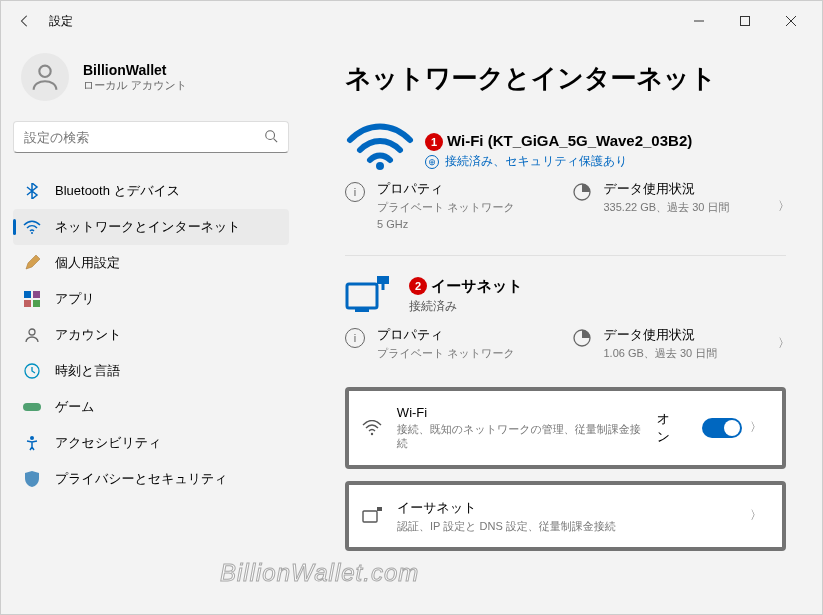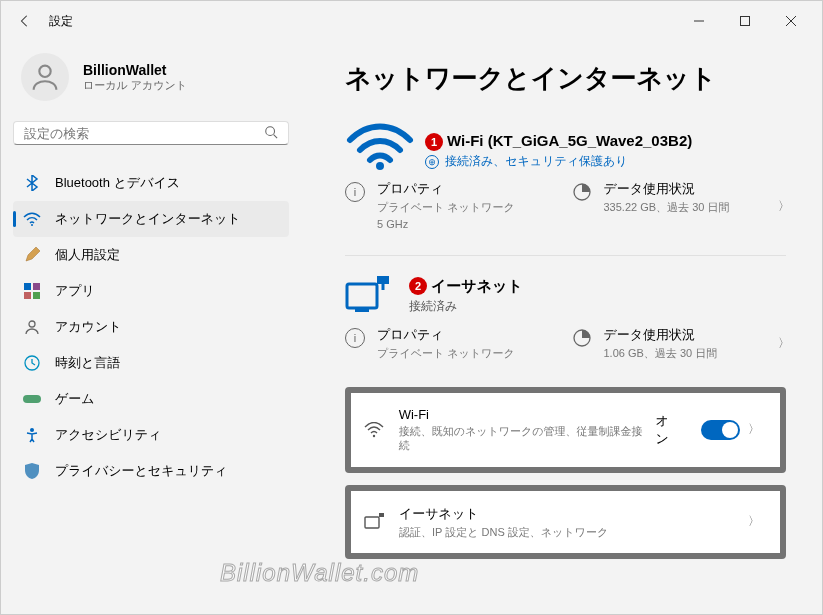--- a/index.html
+++ b/index.html
@@ -10,21 +10,21 @@
 .app-title { font-size: 12px; margin-left: 8px; }
 .win-controls { margin-left: auto; display: flex; }
 .win-btn { width: 46px; height: 32px; display: flex; align-items: center; justify-content: center; cursor: pointer; font-size: 10px; }
 .content { display: flex; height: calc(100% - 40px); gap: 24px; }
 .sidebar { width: 300px; padding: 0 12px; }
 .user-row { display: flex; align-items: center; padding: 12px 8px 20px 8px; }
 .avatar { width: 48px; height: 48px; border-radius: 50%; background: #e8e8e8; display: flex; align-items: center; justify-content: center; margin-right: 14px; }
 .avatar svg { width: 34px; height: 34px; }
 .user-name { font-size: 14px; font-weight: 600; }
 .user-sub { font-size: 11px; color: #666; }
-.search-box { display: flex; align-items: center; background: #fff; border: 1px solid #ddd; border-bottom: 1px solid #888; border-radius: 4px; height: 24px; padding: 0 10px; margin-bottom: 20px; }
+.search-box { display: flex; align-items: center; background: #fff; border: 1px solid #ddd; border-bottom: 1px solid #888; border-radius: 4px; height: 32px; padding: 0 10px; margin-bottom: 20px; }
 .search-box input { flex: 1; border: none; outline: none; font-size: 13px; background: transparent; }
 .search-icon { font-size: 14px; color: #666; }
 .nav-list { list-style: none; }
 .nav-item { display: flex; align-items: center; height: 36px; padding: 0 10px; border-radius: 4px; cursor: pointer; font-size: 13px; position: relative; }
 .nav-item.active { background: #eaeaea; }
 .nav-item.active::before { content: ""; position: absolute; left: 0; top: 10px; bottom: 10px; width: 3px; background: #0067c0; border-radius: 2px; }
 .nav-icon { width: 18px; height: 18px; margin-right: 14px; display: flex; align-items: center; justify-content: center; }
 .main { flex: 1; padding: 12px 24px 0 8px; overflow-y: auto; border-left: 0; position: relative; }
 .page-title { font-size: 26px; font-weight: 600; margin: 8px 0 24px 12px; }
 .wifi-head { display: flex; align-items: flex-end; margin: 0 0 8px 12px; }
@@ -37,21 +37,21 @@
 .col { flex: 1; display: flex; align-items: flex-start; }
 .info-icon { width: 20px; height: 20px; border: 1px solid #666; border-radius: 50%; display: flex; align-items: center; justify-content: center; font-size: 11px; margin-right: 12px; color: #666; flex-shrink:0; margin-top:2px;}
 .prop-title { font-size: 13px; font-weight: 400; }
 .prop-sub { font-size: 11px; color: #777; line-height: 1.4; margin-top: 2px;}
 .chevron { margin-left: auto; color: #666; padding: 0 8px; font-size: 12px; align-self: center;}
 .hr { height: 1px; background: #e0e0e0; margin: 8px 12px 20px 12px; }
 .eth-row { display: flex; align-items: center; margin: 0 0 6px 12px; }
 .eth-icon { width: 48px; height: 40px; margin-right: 16px; }
 .eth-title { font-size: 15px; font-weight: 600; display: flex; align-items: center; }
 .eth-sub { font-size: 12px; color: #555; margin-top: 2px;}
-.card { background: #fff; border: 6px solid #737373; border-radius: 4px; margin: 12px 12px 0 12px; padding: 14px 12px; display: flex; align-items: center; }
+.card { background: #fff; border: 4px solid #737373; border-radius: 4px; margin: 12px 12px 0 12px; padding: 14px 12px; display: flex; align-items: center; }
 .card-icon { width: 22px; height: 22px; margin-right: 14px; display:flex; align-items:center; justify-content:center; color:#555;}
 .card-title { font-size: 13px; }
 .card-sub { font-size: 11px; color: #777; line-height: 1.3; margin-top: 2px; }
 .toggle-wrap { margin-left: auto; display: flex; align-items: center; }
 .toggle-label { font-size: 13px; margin-right: 26px; text-align: center; }
 .toggle { width: 40px; height: 20px; border-radius: 10px; background: #0067c0; position: relative; }
 .toggle::after { content: ""; position: absolute; right: 2px; top: 2px; width: 16px; height: 16px; border-radius: 50%; background: #fff; }
 .usage-icon { width:20px; height:20px; margin-right:12px; flex-shrink:0; margin-top:2px; }
 .watermark { position: absolute; bottom: 28px; left: 220px; font-size: 24px; font-weight: normal; color: rgba(255,255,255,.9); -webkit-text-stroke: 1px #888; letter-spacing: 1px; opacity:.7; pointer-events:none; font-style: italic;}
 </style>
@@ -292,21 +292,21 @@
 
       <div class="card">
         <span class="card-icon">
             <svg width="20" height="18" viewBox="0 0 20 18">
               <rect x="1" y="4" width="14" height="11" rx="1" fill="none" stroke="#555" stroke-width="1.4"></rect>
               <rect x="15" y="0" width="5" height="4" fill="#555"></rect>
             </svg>
           </span>
         <div>
           <div class="card-title">イーサネット</div>
-          <div class="card-sub">認証、IP 設定と DNS 設定、ネットワーク</div>
+          <div class="card-sub">認証、IP 設定と DNS 設定、従量制課金接続</div>
         </div>
         <span class="chevron" style="margin-left:auto">〉</span>
       </div>
 
     </div>
   </div>
   <div class="watermark">BillionWallet.com</div>
 </div>
 
 </body></html>

